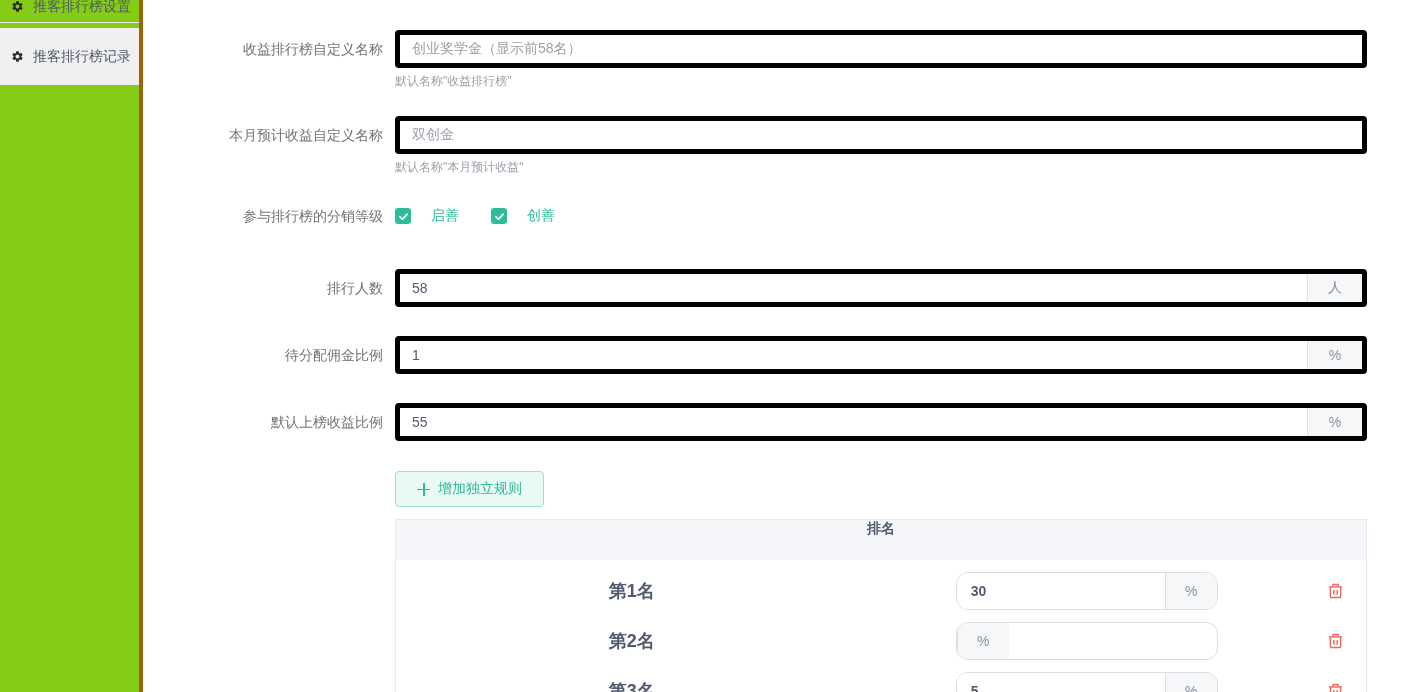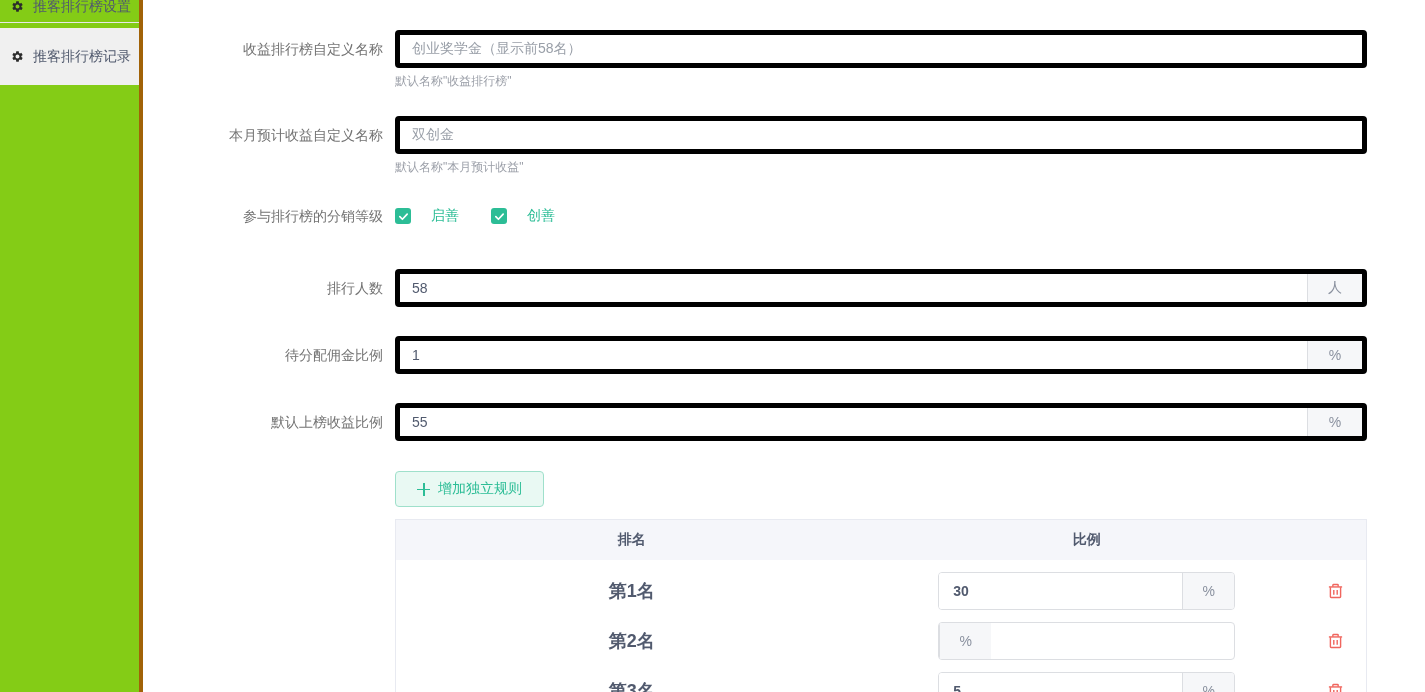--- a/index.html
+++ b/index.html
@@ -56,31 +56,31 @@
     color: #2cbd96; font-size: 14px; cursor: pointer;
     font-family: "Liberation Sans", "DejaVu Sans", sans-serif; }
   .plus-icon { width: 13px; height: 13px; position: relative; display: inline-block; }
   .plus-icon::before, .plus-icon::after { content: ""; position: absolute; background: #2cbd96; }
   .plus-icon::before { left: 6px; top: 0; width: 1.5px; height: 13px; }
   .plus-icon::after { left: 0; top: 6px; width: 13px; height: 1.5px; }
 
   
   .rtable-wrap { margin-top: 12px; }
   .rtable { width: 100%; border: 1px solid #e8eaf1; border-bottom: none; }
-  .thead { display: flex; height: 40px; background: #f5f6fa; align-items: center; }
+  .thead { display: flex; height: 40px; background: #f5f6fa; align-items: center; flex-direction: column; }
   .th { font-size: 14px; font-weight: bold; color: #515a6e; text-align: center; }
   .c1 { flex: 0 0 48.6%; }
   .c2 { flex: 0 0 45.2%; }
   .c3 { flex: 1; }
   .tbody { padding-top: 6px; }
   .trow { display: flex; align-items: center; height: 50px; }
   .td { display: flex; align-items: center; justify-content: center; }
   .rank-label { font-size: 18px; font-weight: bold; color: #515a6e; }
-  .cell-group { width: 297px; height: 38px; display: flex; border: 1px solid #dcdee2;
-    border-radius: 4px; overflow: hidden; }
+  .cell-group { width: 262px; height: 38px; display: flex; border: 1px solid #dcdee2;
+    border-radius: 12px; overflow: hidden; }
   .cell-group input { flex: 1; min-width: 0; border: none; outline: none; padding: 0 14px;
     font-size: 14px; font-weight: bold; color: #515a6e;
     font-family: "Liberation Sans", "DejaVu Sans", sans-serif; }
   .cell-group .append { flex: 0 0 52px; }
   .trash-btn { background: none; border: none; cursor: pointer; padding: 0; line-height: 0; }
   .trash-btn svg { width: 17px; height: 18px; display: block; }
 </style>
 </head>
 <body>
 
@@ -190,21 +190,20 @@
         </button>
       </div>
     </div>
 
     <div class="frow rtable-wrap">
       <div class="flabel"></div>
       <div class="fcontrol">
         <div class="rtable">
           <div class="thead">
             <div class="th c1">排名</div>
-            <div class="th c2">比例</div>
             <div class="th c3"></div>
           </div>
           <div class="tbody">
 
             <div class="trow">
               <div class="td c1 rank-label">第1名</div>
               <div class="td c2">
                 <div class="cell-group">
                   <input type="text" value="30" style="">
                   <span class="append">%</span>

